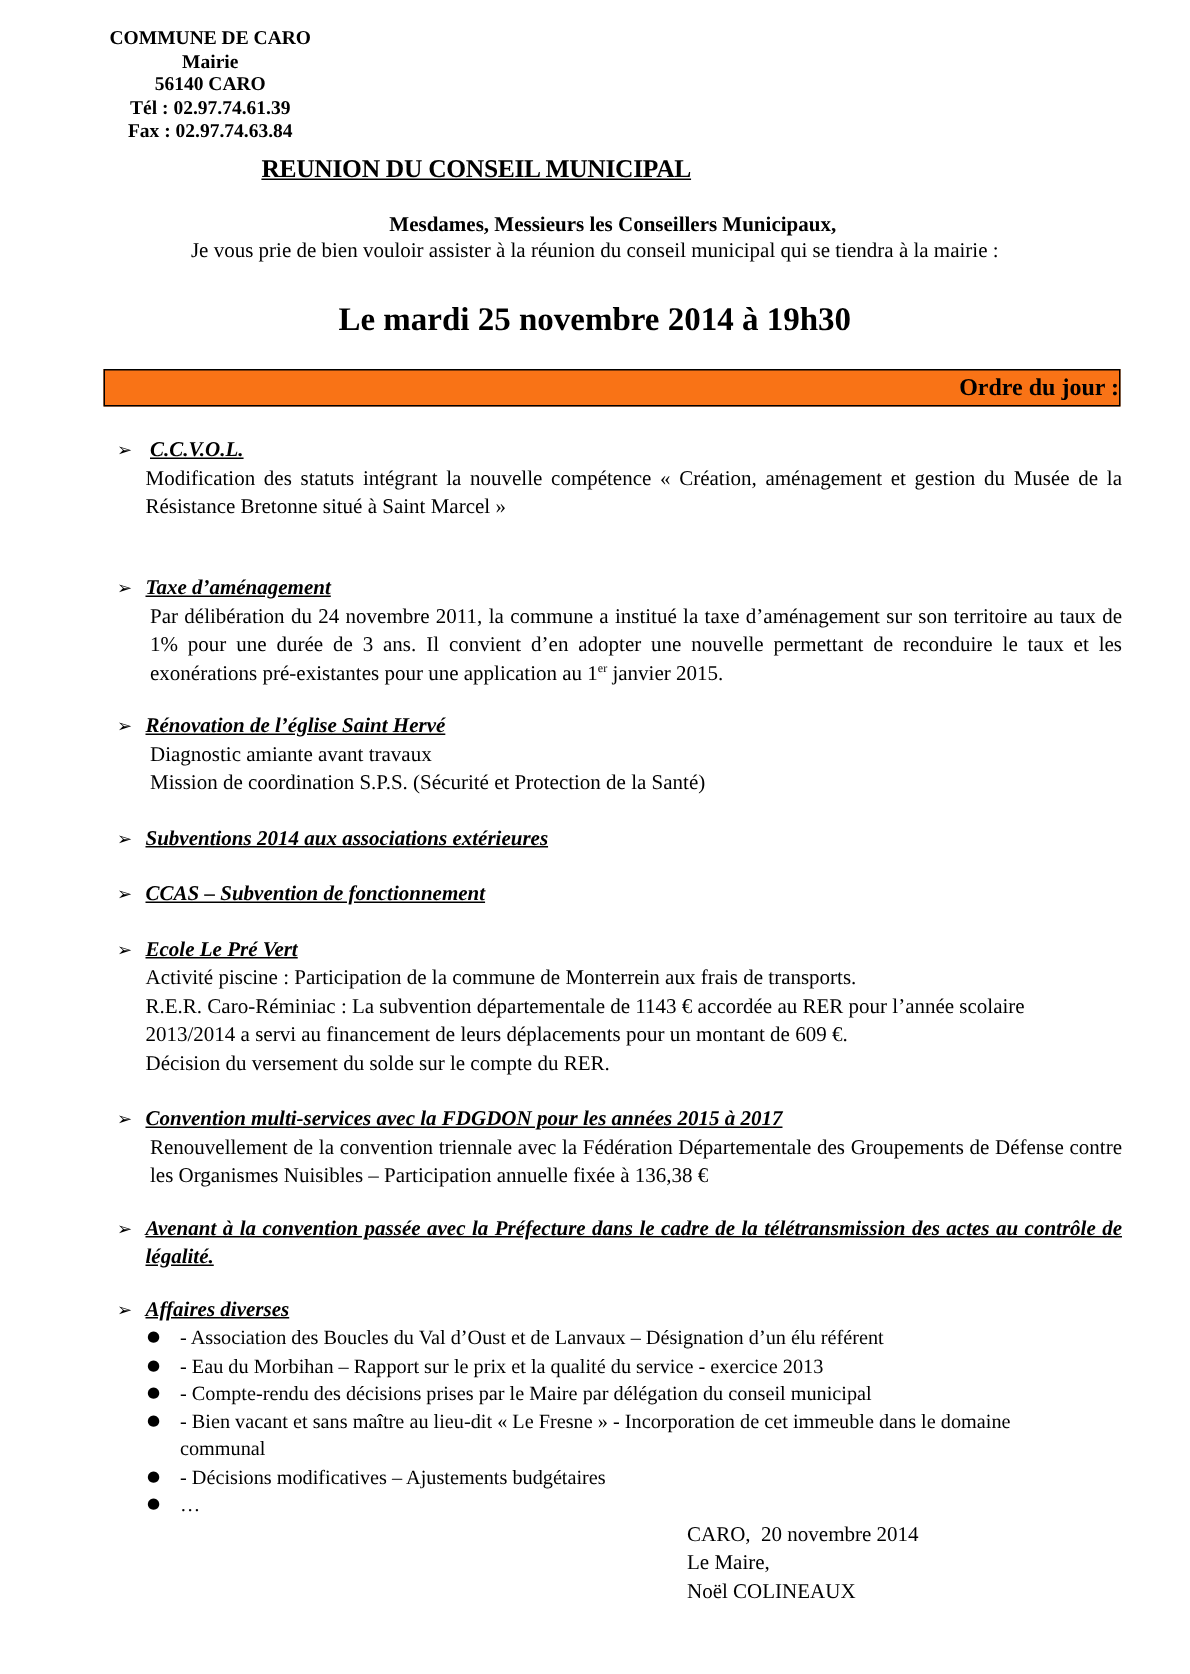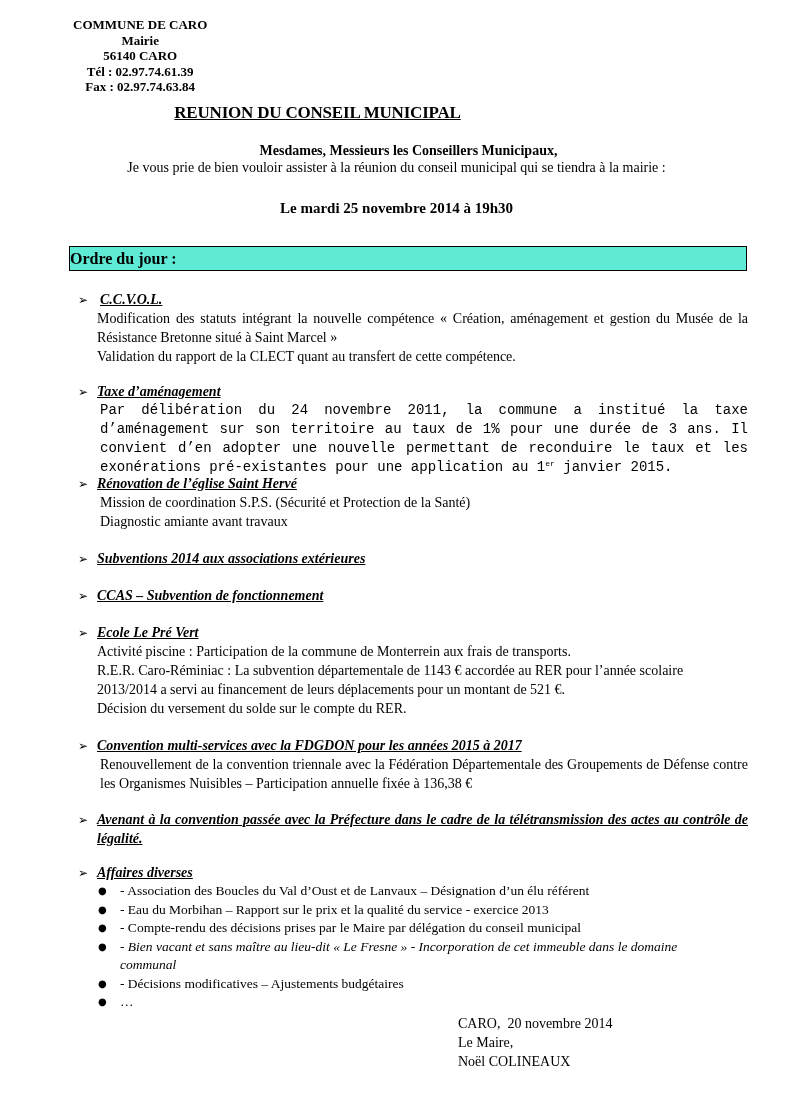--- a/index.html
+++ b/index.html
@@ -47,30 +47,30 @@
     left: 0; width: 793px;
     top: 160px;
     text-align: center;
     font-size: 14px;
   }
   .meeting-date {
     left: 0; width: 793px;
     top: 200px;
     text-align: center;
     font-weight: bold;
-    font-size: 15px;
+    font-size: 22px;
   }
   .agenda-box {
     left: 69px;
     top: 246px;
     width: 676px;
     height: 23px;
-    background: #5eead4;
+    background: #f97316;
     border: 1.5px solid #000;
-    text-align: left;
+    text-align: right;
     font-weight: bold;
     font-size: 16px;
     line-height: 23px;
   }
   .item {
     left: 78px;
     width: 670px;
   }
   .item-head {
     display: flex;
@@ -145,42 +145,41 @@
   <span>Ordre du jour :</span>
 </div>
 
 <div class="abs item" style="top:291px;">
   <div class="item-head">
     <span class="arrow">➢</span>
     <span class="item-title" style="padding-left:3px;">C.C.V.O.L.</span>
   </div>
   <div class="item-body">
     <p>Modification des statuts intégrant la nouvelle compétence « Création, aménagement et gestion du Musée de la Résistance Bretonne situé à Saint Marcel »</p>
-    <p>Validation du rapport de la CLECT quant au transfert de cette compétence.</p>
   </div>
 </div>
 
 <div class="abs item" style="top:383px;">
   <div class="item-head">
     <span class="arrow">➢</span>
     <span class="item-title">Taxe d’aménagement</span>
   </div>
-  <div class="item-body" style="padding-left:22px;font-family:Liberation Mono, monospace;">
+  <div class="item-body" style="padding-left:22px;">
     <p><span>Par délibération du 24 novembre 2011, la commune a institué la taxe d’aménagement sur son territoire au taux de 1% pour une durée de 3 ans. Il convient d’en adopter une nouvelle permettant de reconduire le taux et les exonérations pré-existantes pour une application au 1</span><sup>er</sup><span> janvier 2015.</span></p>
   </div>
 </div>
 
 <div class="abs item" style="top:475px;">
   <div class="item-head">
     <span class="arrow">➢</span>
     <span class="item-title">Rénovation de l’église Saint Hervé</span>
   </div>
   <div class="item-body" style="padding-left:22px;">
+    <p>Diagnostic amiante avant travaux</p>
     <p>Mission de coordination S.P.S. (Sécurité et Protection de la Santé)</p>
-    <p>Diagnostic amiante avant travaux</p>
   </div>
 </div>
 
 <div class="abs item" style="top:550px;">
   <div class="item-head">
     <span class="arrow">➢</span>
     <span class="item-title">Subventions 2014 aux associations extérieures</span>
   </div>
 </div>
 
@@ -191,21 +190,21 @@
   </div>
 </div>
 
 <div class="abs item" style="top:624px;">
   <div class="item-head">
     <span class="arrow">➢</span>
     <span class="item-title">Ecole Le Pré Vert</span>
   </div>
   <div class="item-body" style="text-align:left; width:600px;">
     <p>Activité piscine : Participation de la commune de Monterrein aux frais de transports.</p>
-    <p>R.E.R. Caro-Réminiac : La subvention départementale de 1143 € accordée au RER pour l’année scolaire 2013/2014  a servi au financement de leurs déplacements pour un montant de 521 €.</p>
+    <p>R.E.R. Caro-Réminiac : La subvention départementale de 1143 € accordée au RER pour l’année scolaire 2013/2014  a servi au financement de leurs déplacements pour un montant de 609 €.</p>
     <p>Décision du versement du solde sur le compte du RER.</p>
   </div>
 </div>
 
 <div class="abs item" style="top:737px;">
   <div class="item-head">
     <span class="arrow">➢</span>
     <span class="item-title">Convention multi-services avec la FDGDON pour les années 2015  à 2017</span>
   </div>
   <div class="item-body" style="padding-left:22px;">
@@ -233,21 +232,21 @@
     <li>
         <span class="dot">●</span>
         <span>- Eau du Morbihan – Rapport sur le prix et la qualité du service  - exercice 2013</span>
       </li>
     <li>
         <span class="dot">●</span>
         <span>- Compte-rendu des décisions prises par le Maire par délégation du conseil municipal</span>
       </li>
     <li>
         <span class="dot">●</span>
-        <span style="padding-left:0;font-style:italic;">- Bien vacant et sans maître au lieu-dit « Le Fresne » - Incorporation de cet immeuble dans le domaine communal</span>
+        <span style="padding-left:0;">- Bien vacant et sans maître au lieu-dit « Le Fresne » - Incorporation de cet immeuble dans le domaine communal</span>
       </li>
     <li>
         <span class="dot">●</span>
         <span>- Décisions modificatives – Ajustements budgétaires</span>
       </li>
     <li>
         <span class="dot">●</span>
         <span>…</span>
       </li>
   </ul>

